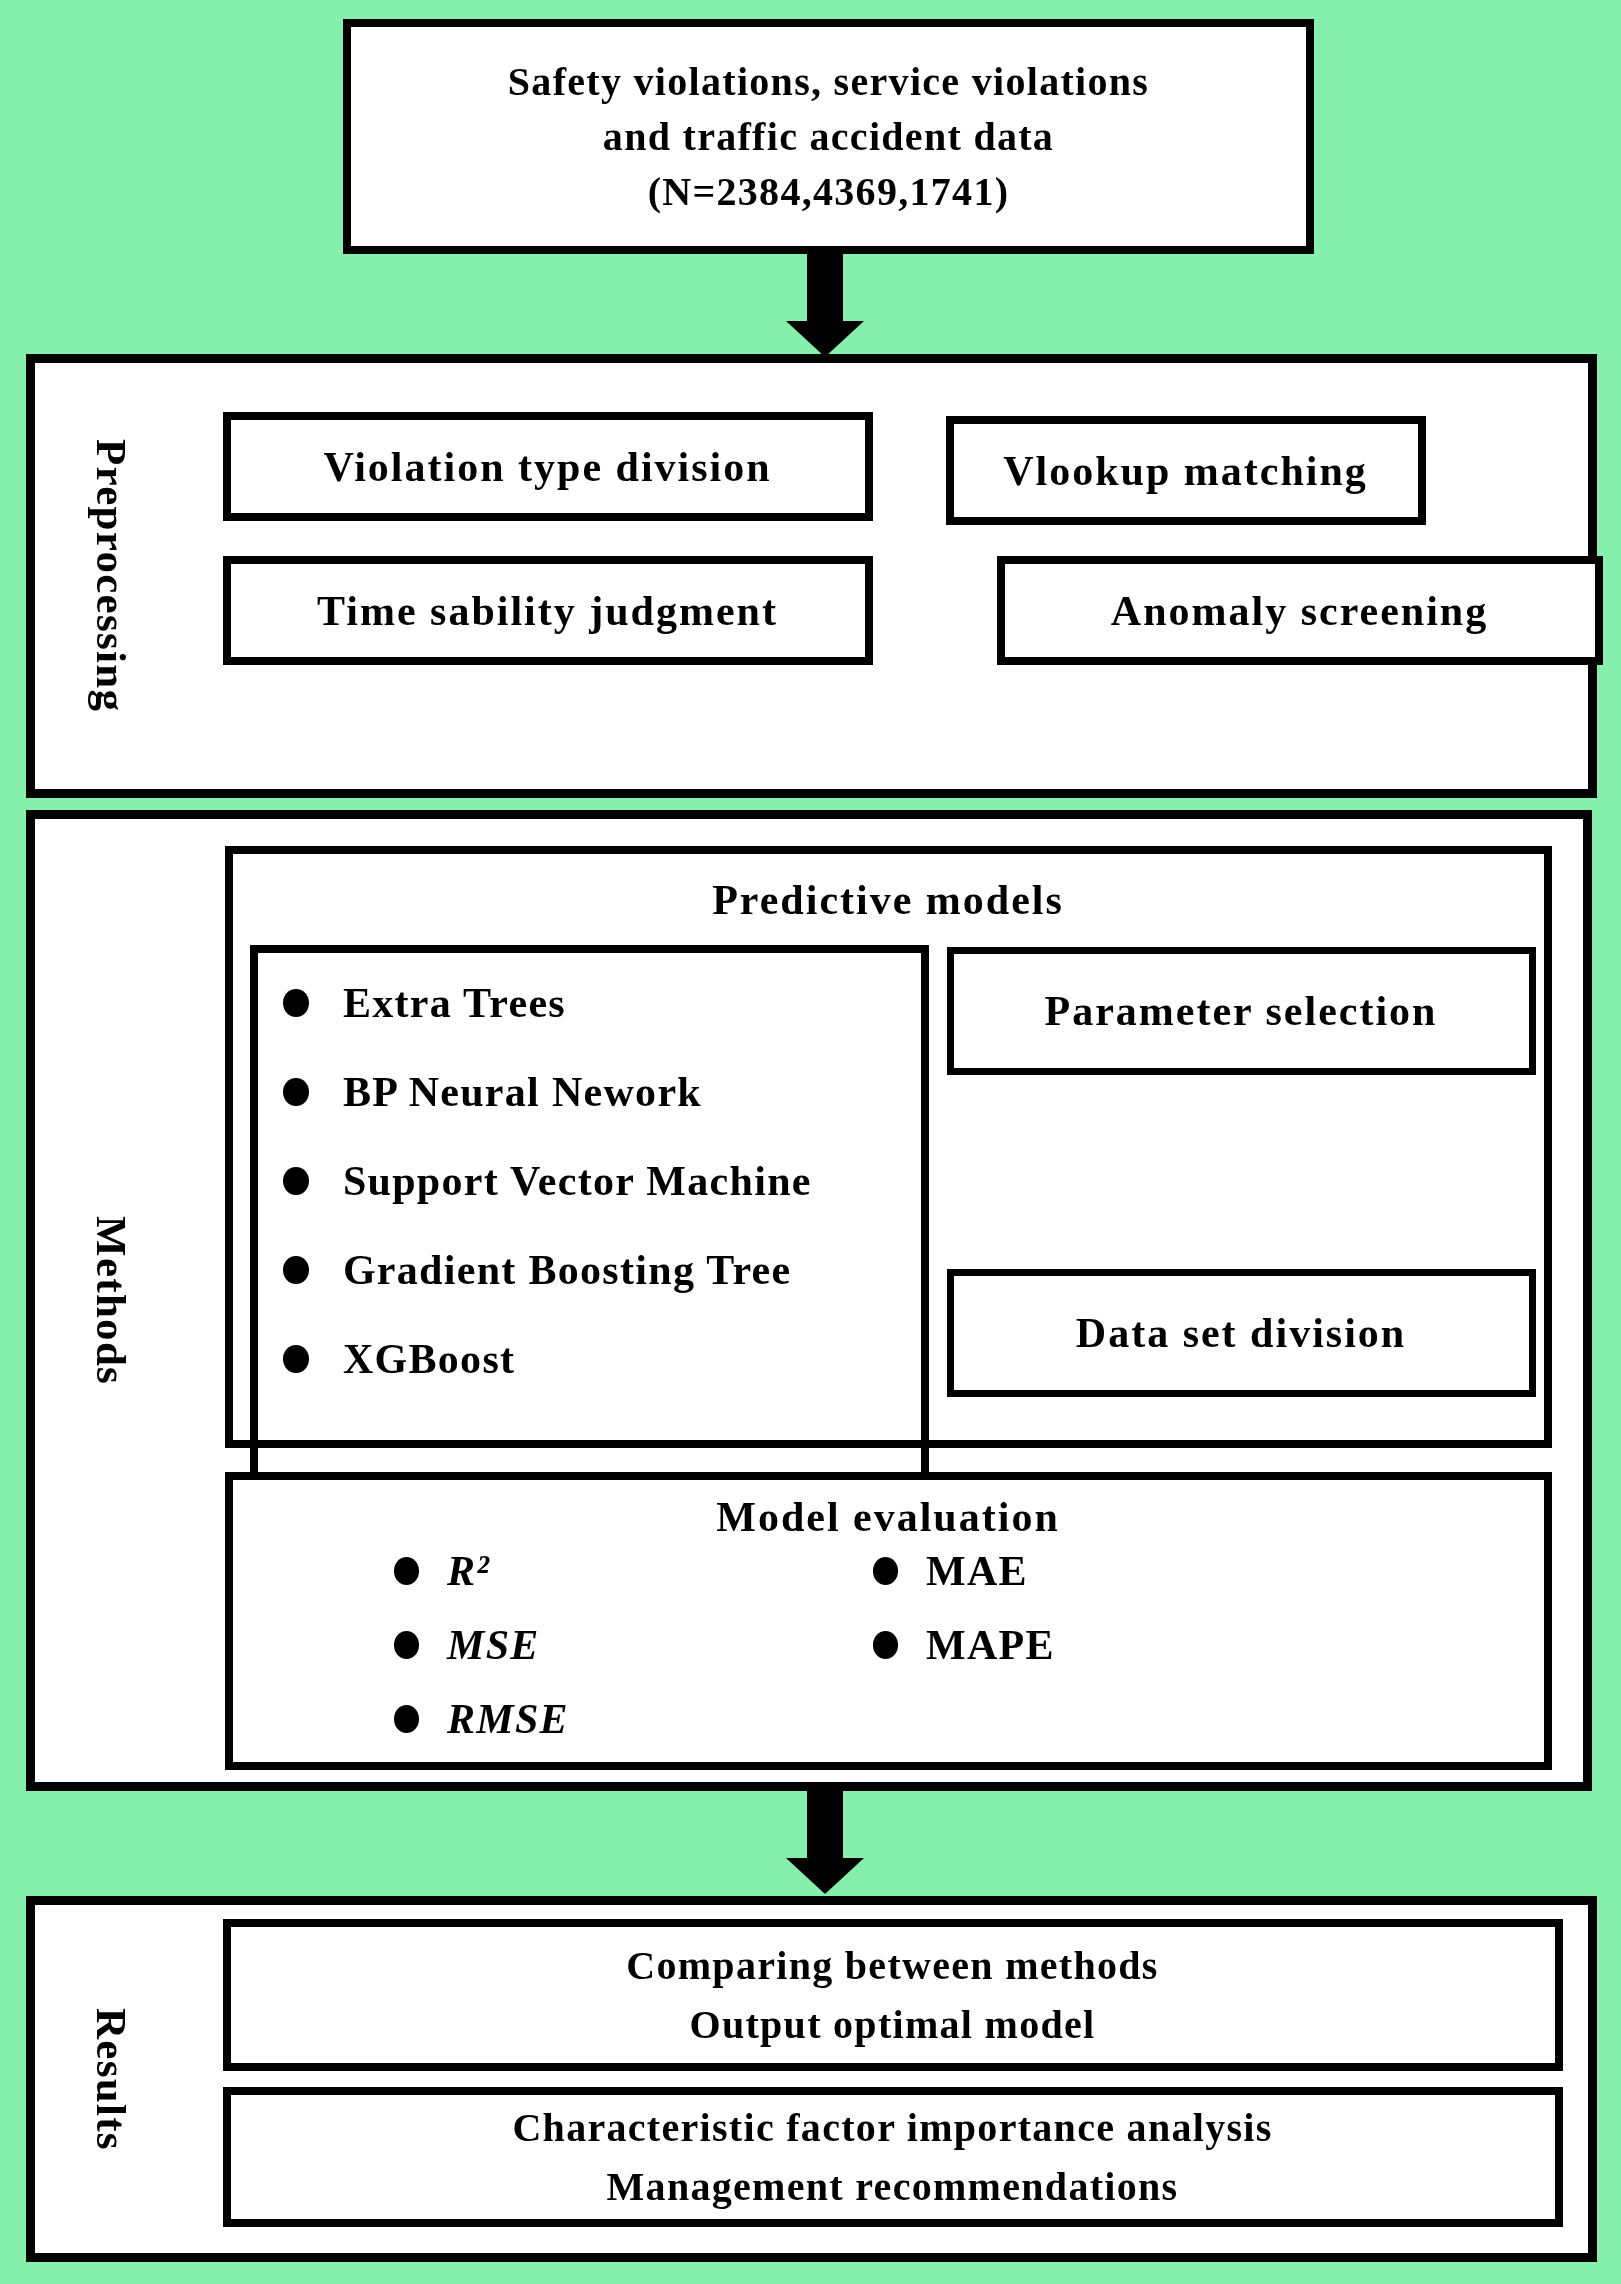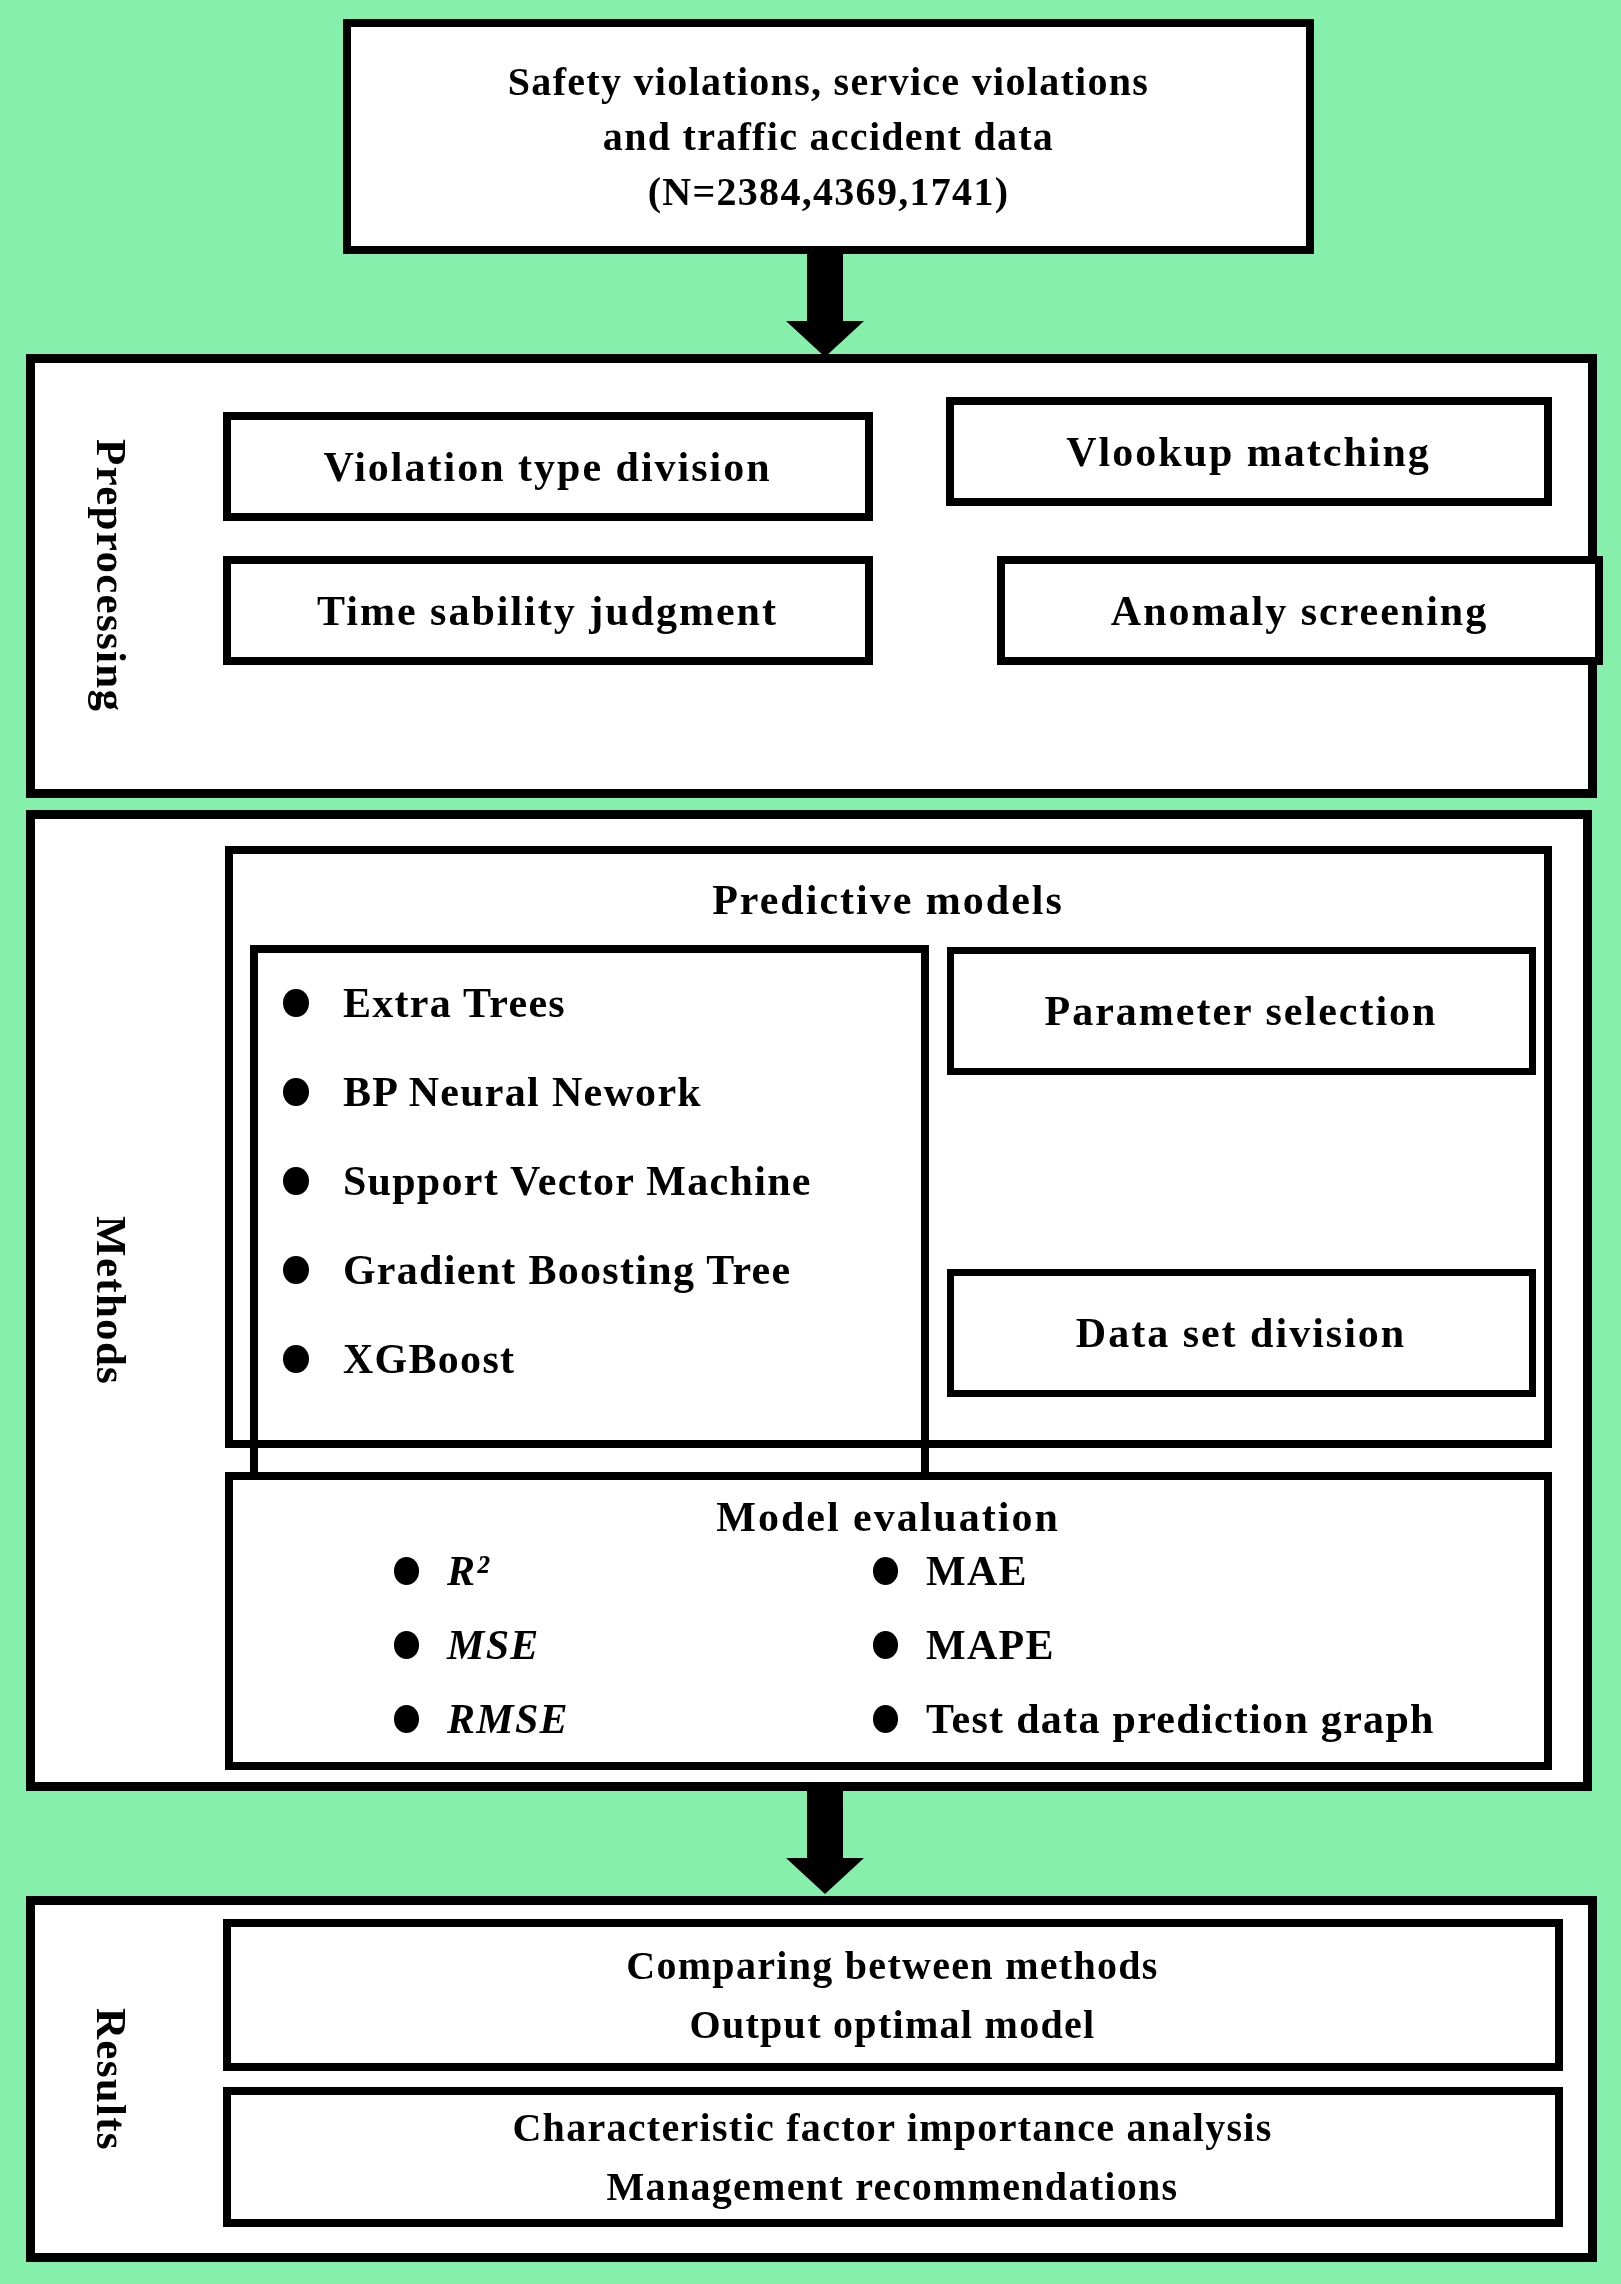--- a/index.html
+++ b/index.html
@@ -72,21 +72,21 @@
   }
   .side-label span {
     writing-mode: vertical-rl;
     font-size: 43px;
     letter-spacing: 1.3px;
     white-space: nowrap;
   }
   
   .pre-box { font-size: 42px; letter-spacing: 2px; height: 109px; }
   .pre-b1 { left: 188px;  top: 49px;  width: 650px; }
-  .pre-b2 { left: 911px; top: 34px;  width: 606px; }
+  .pre-b2 { left: 911px; top: 53px;  width: 480px; }
   .pre-b3 { left: 188px;  top: 193px; width: 650px; }
   .pre-b4 { left: 962px; top: 193px; width: 606px; }
   
   .pred-panel {
     left: 190px; top: 27px; width: 1327px; height: 602px;
     flex-direction: column;
     justify-content: flex-start;
     align-items: stretch;
   }
   .panel-title {
@@ -250,24 +250,20 @@
 
       <div class="eval-col eval-col-right">
         <div class="eval-item">
           <span class="dot"></span>
           <span>MAE</span>
         </div>
         <div class="eval-item">
           <span class="dot"></span>
           <span>MAPE</span>
         </div>
-        <div class="eval-item">
-          <span class="dot"></span>
-          <span>Test data prediction graph</span>
-        </div>
       </div>
     </div>
   </div>
 
   <div class="arrow arrow-2">
     <div class="shaft"></div>
     <div class="head"></div>
   </div>
 
   <div class="section section-results">

